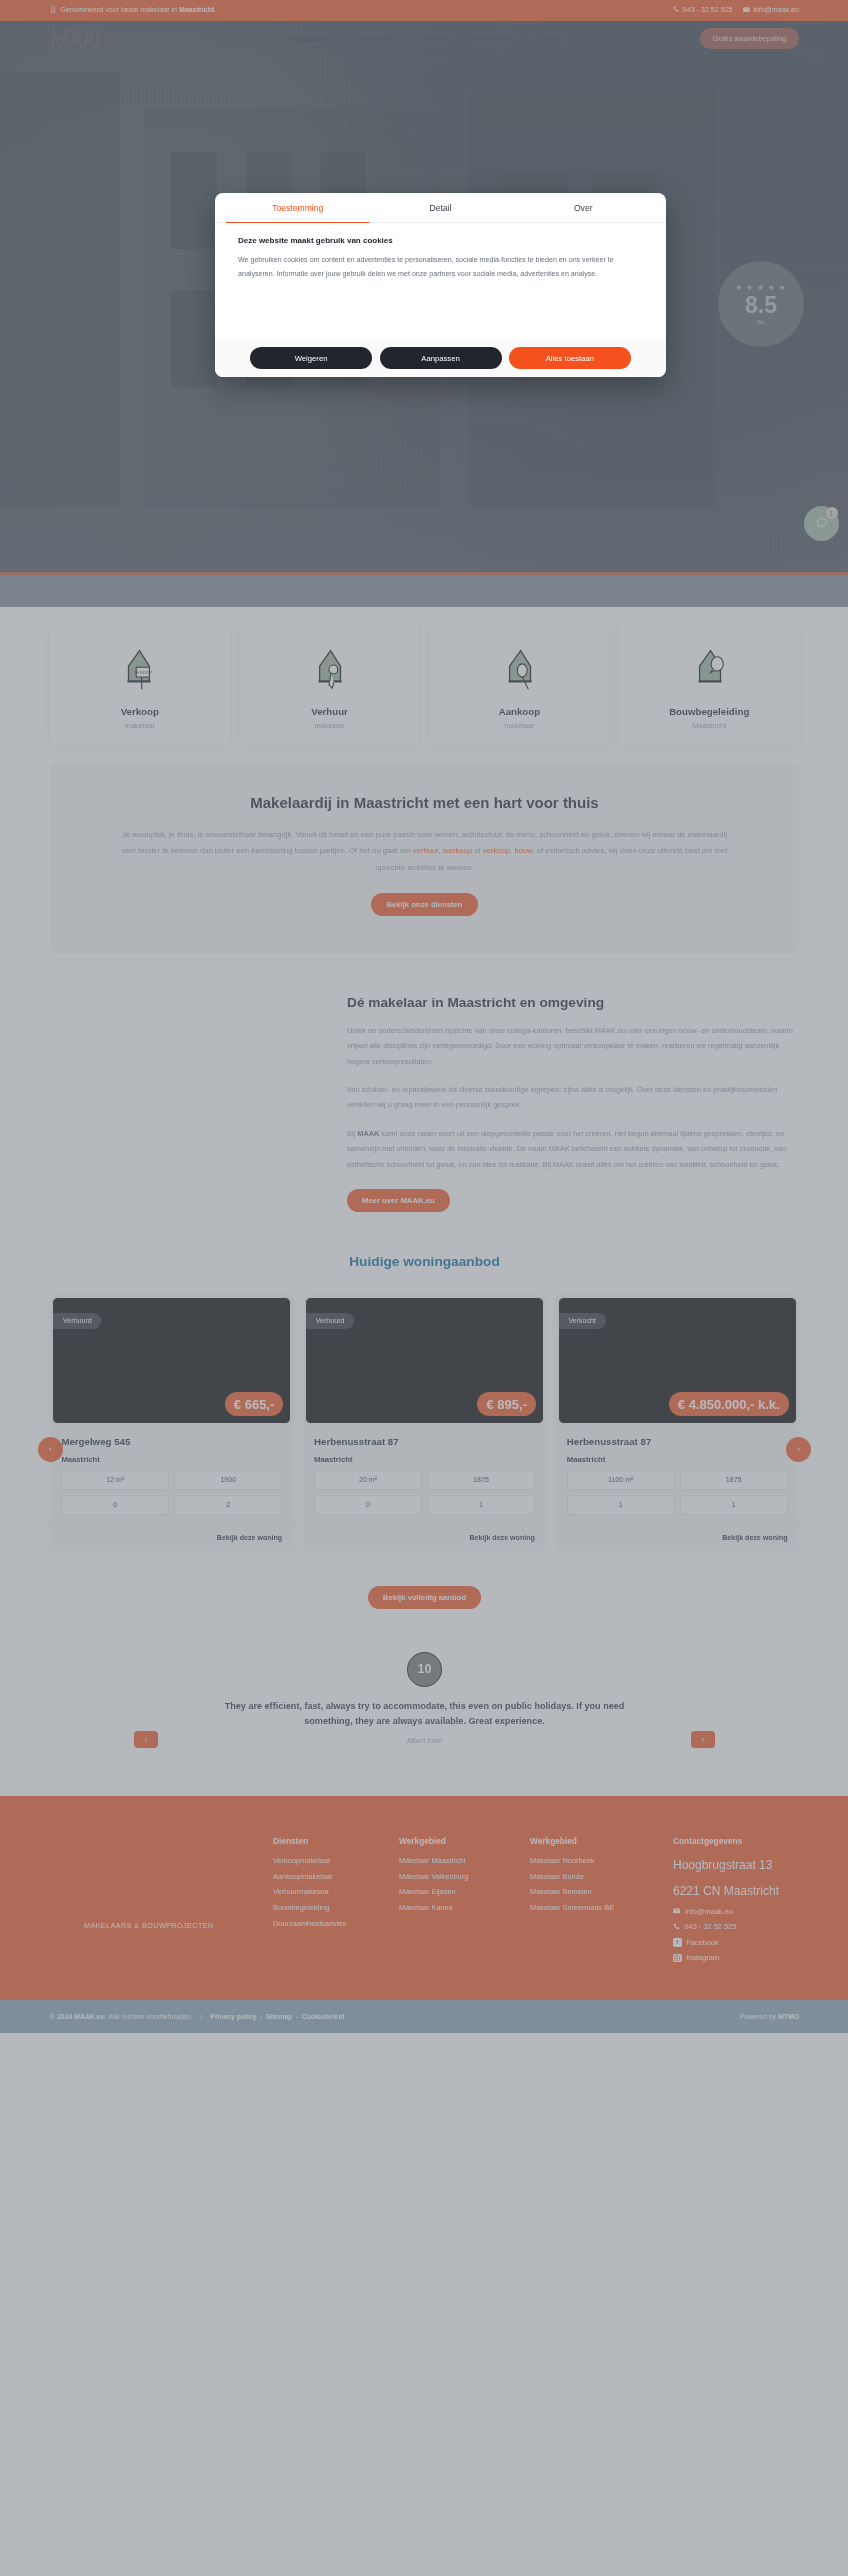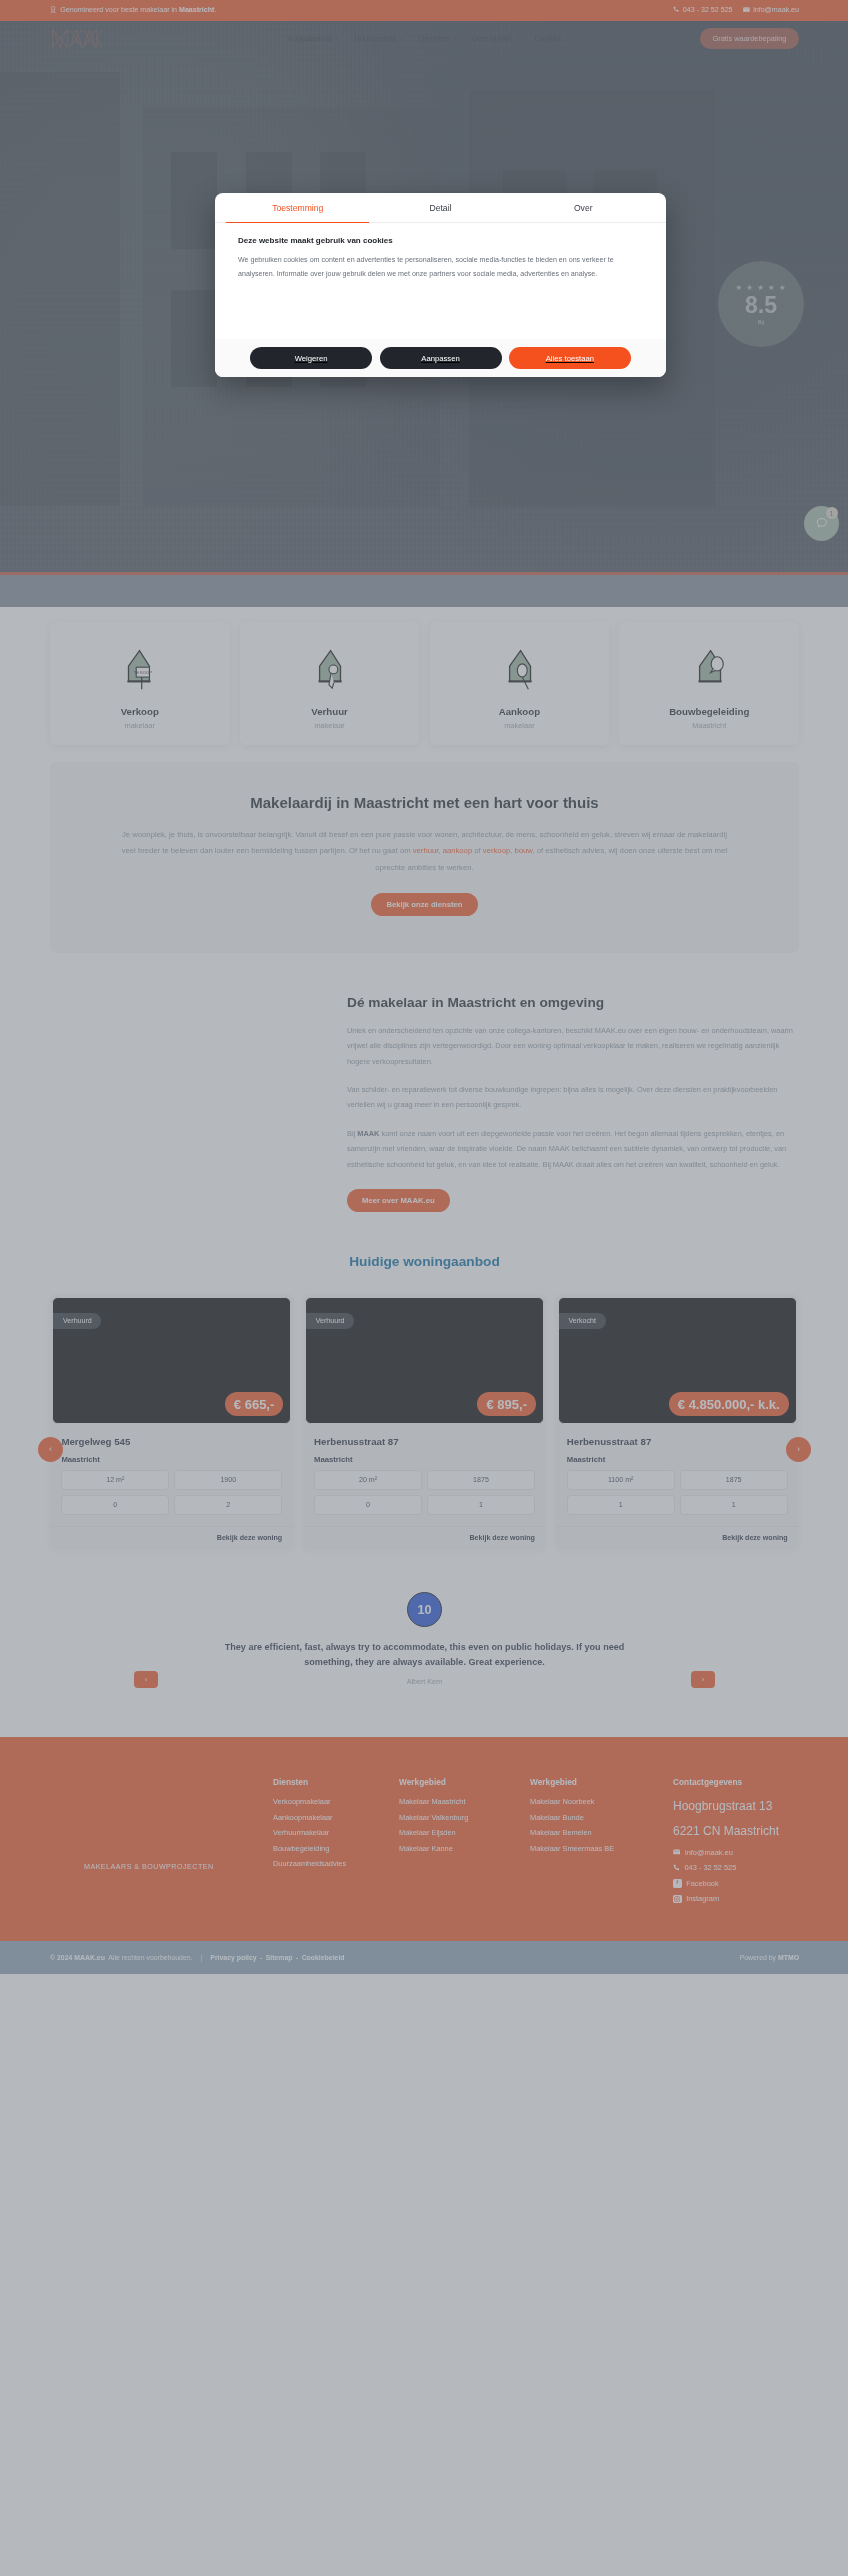--- a/index.html
+++ b/index.html
@@ -117,21 +117,21 @@
     flex:1; text-align:center; padding: 10.3px 0 8.6px;
     font-size: 8.6px; color:#3a3f47; cursor:pointer;
     border-bottom: 1.7px solid transparent; margin-bottom:-0.6px;
   }
   .cookie-tab.active { color:#F4511E; border-bottom-color:#F4511E; font-weight:400; }
   .cookie-body { padding: 12.6px 23px 5.7px; flex:1; }
   .cookie-title { font-size: 8px; font-weight: 700; color:#1e2228; margin-bottom: 9.1px; }
   .cookie-text { font-size: 7.1px; line-height: 1.95; color:#6a7079; }
   .cookie-actions {
     background:#fafafa; padding: 8px 23px;
-    display:flex; gap: 7.4px; justify-content:center;text-decoration:underline;
+    display:flex; gap: 7.4px; justify-content:center;
   }
   .ck-btn {
     flex:1; max-width: 122px; text-align:center;
     padding: 6.3px 0; border-radius: 23px;
     font-size: 7.7px; cursor:pointer;
     background:#22262c; color:#fff;
   }
   .ck-btn.primary { background:#F4511E; }
 
   
@@ -222,21 +222,21 @@
     font-size: 9.1px; cursor:pointer; z-index: 5;
   }
   .arrow-left { left: 38px; }
   .arrow-right { right: 38px; }
   .center-cta { text-align:center; margin-top: 19.4px; }
 
   
   .testi { margin-top: 43px; position:relative; padding: 0 50px 51px; text-align:center; }
   .testi-score {
     width: 35px; height: 35px; border-radius: 50%;
-    background:#1d4ed8; border: 1.7px solid #111;
+    background:#737373; border: 1.7px solid #111;
     color:#fff; font-size: 12.6px; font-weight:700;
     display:flex; align-items:center; justify-content:center;
     margin: 0 auto;
   }
   .testi-quote {
     margin: 12.6px auto 0; max-width: 423px;
     font-size: 9.1px; font-weight:700; line-height: 1.6; color:#2a3042;
   }
   .testi-author { margin-top: 9.1px; font-size: 7.1px; color:#9aa0a8; }
   .testi-arrow {
@@ -535,20 +535,23 @@
           <div class="spec">1875</div>
           <div class="spec">1</div>
           <div class="spec">1</div>
         </div>
       </div>
       <div class="prop-foot">Bekijk deze woning</div>
     </div>
 
   </div>
 
+  <div class="center-cta">
+    <div class="btn-orange">Bekijk volledig aanbod</div>
+  </div>
 </div>
 
 <div class="testi">
   <div class="testi-arrow ta-left">
     <span>‹</span>
   </div>
   <div class="testi-arrow ta-right">
     <span>›</span>
   </div>
   <div class="testi-score">10</div>

